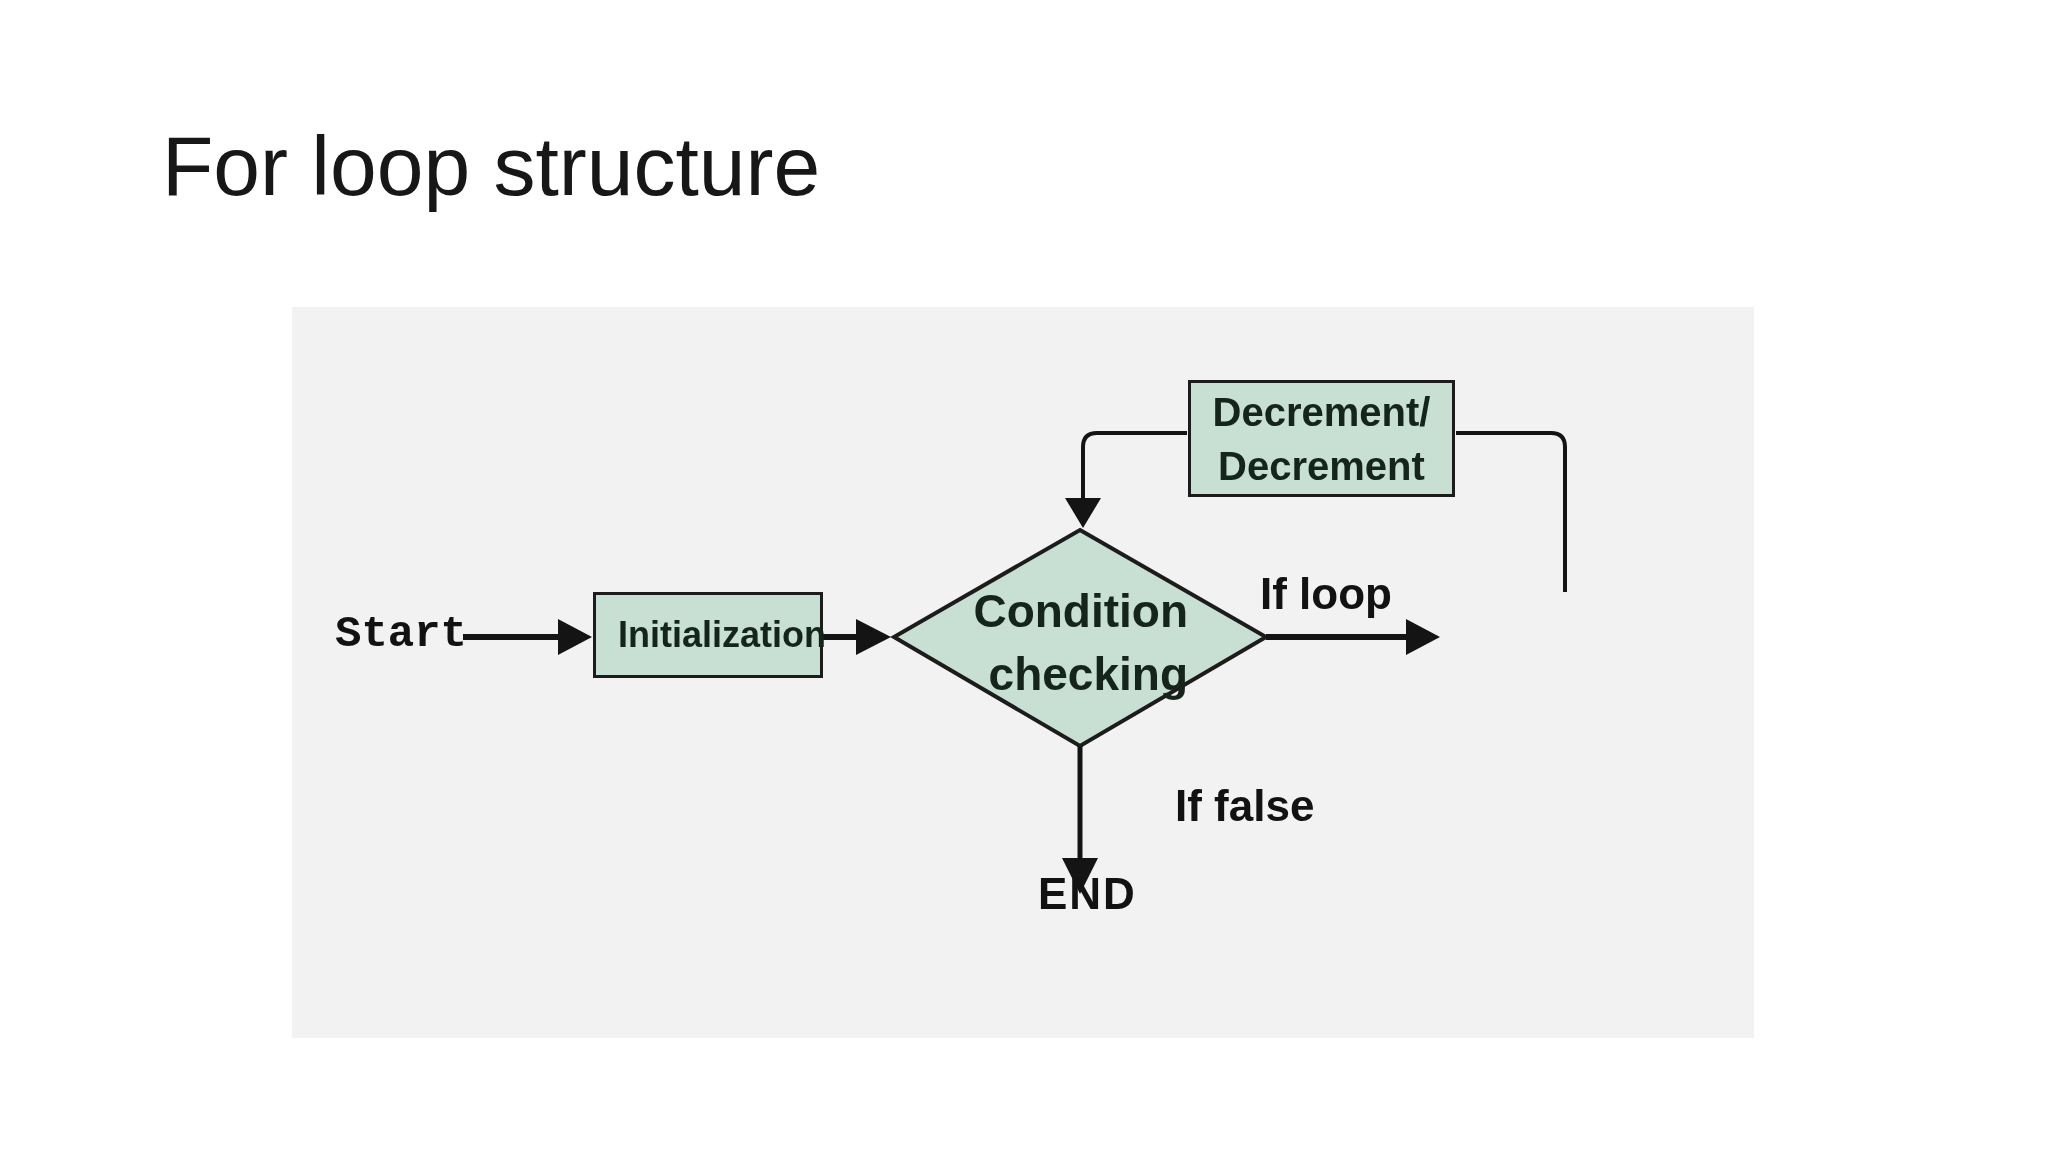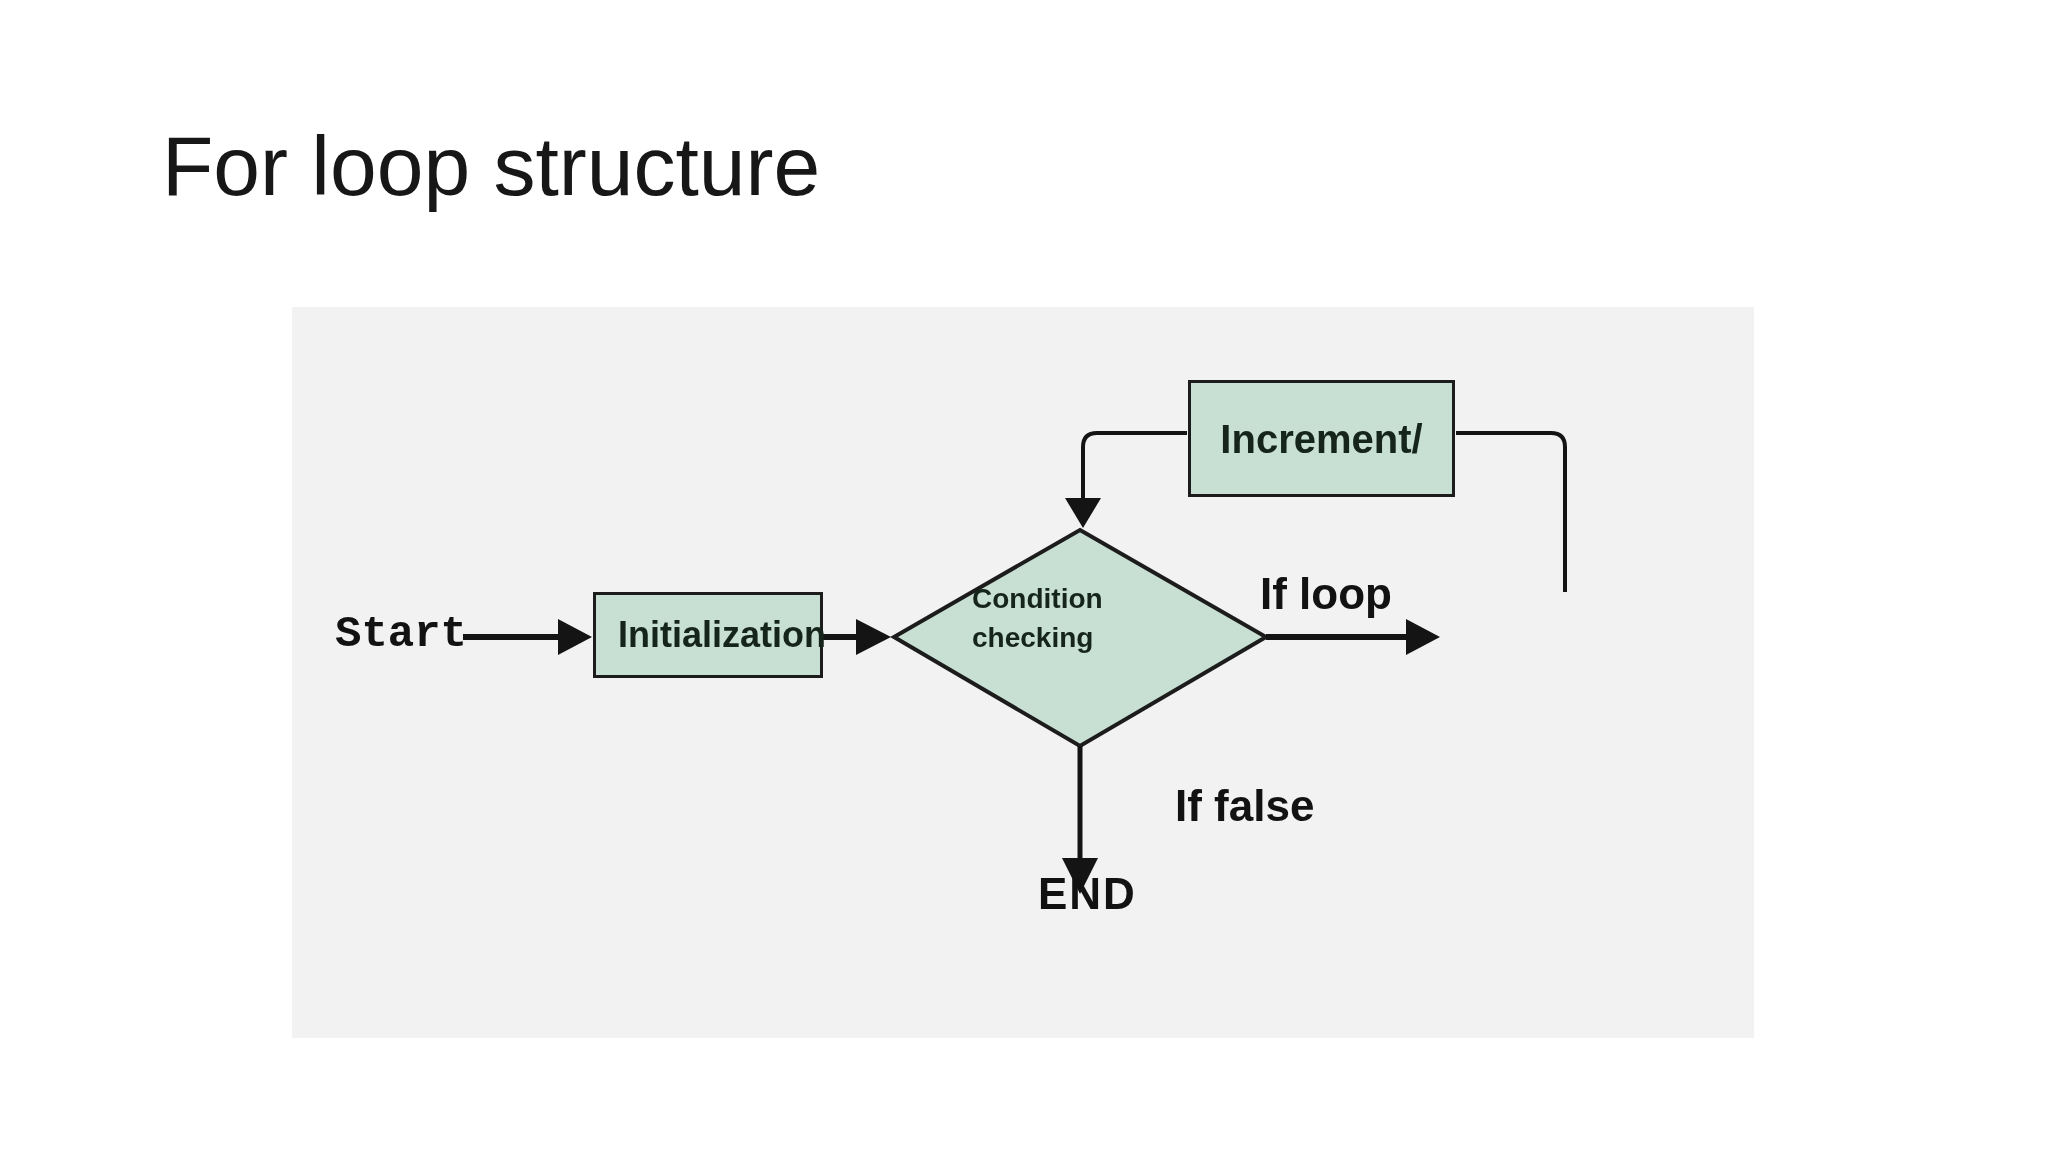--- a/index.html
+++ b/index.html
@@ -70,23 +70,23 @@
     left: 1442px; top: 593px; width: 233px; height: 84px;
     font-size: 40px;
   }
   .diamond-label {
     position: absolute;
     left: 972px;
     top: 580px;
     width: 216px;
     color: #16251c;
     font-weight: 700;
-    font-size: 28px;
+    font-size: 46px;
     line-height: 1.38;
-    text-align: left;
+    text-align: right;
   }
   .edge-label {
     position: absolute;
     color: #121212;
     font-weight: 700;
     font-size: 44px;
     line-height: 1;
     white-space: nowrap;
   }
   .label-start   { left: 335px;  top: 612px; font-family: Liberation Mono, monospace; }
@@ -133,21 +133,22 @@
       <line x1="1080" y1="746" x2="1080" y2="858" stroke="#141414" stroke-width="5"></line>
       <polygon points="1080,894 1062,858 1098,858" fill="#141414"></polygon>
     </g>
   </svg>
 
   <div class="node node-initialization">
     <span>Initialization</span>
   </div>
 
   <div class="node node-increment">
-    <span>Increment/</span>
+    <span>Decrement/</span>
+    <span>Decrement</span>
   </div>
 
 
   <div class="diamond-label">Condition checking</div>
 
   <div class="edge-label label-start">Start</div>
 
   <div class="edge-label label-iftrue">If loop</div>
 
   <div class="edge-label label-iffalse">If false</div>

